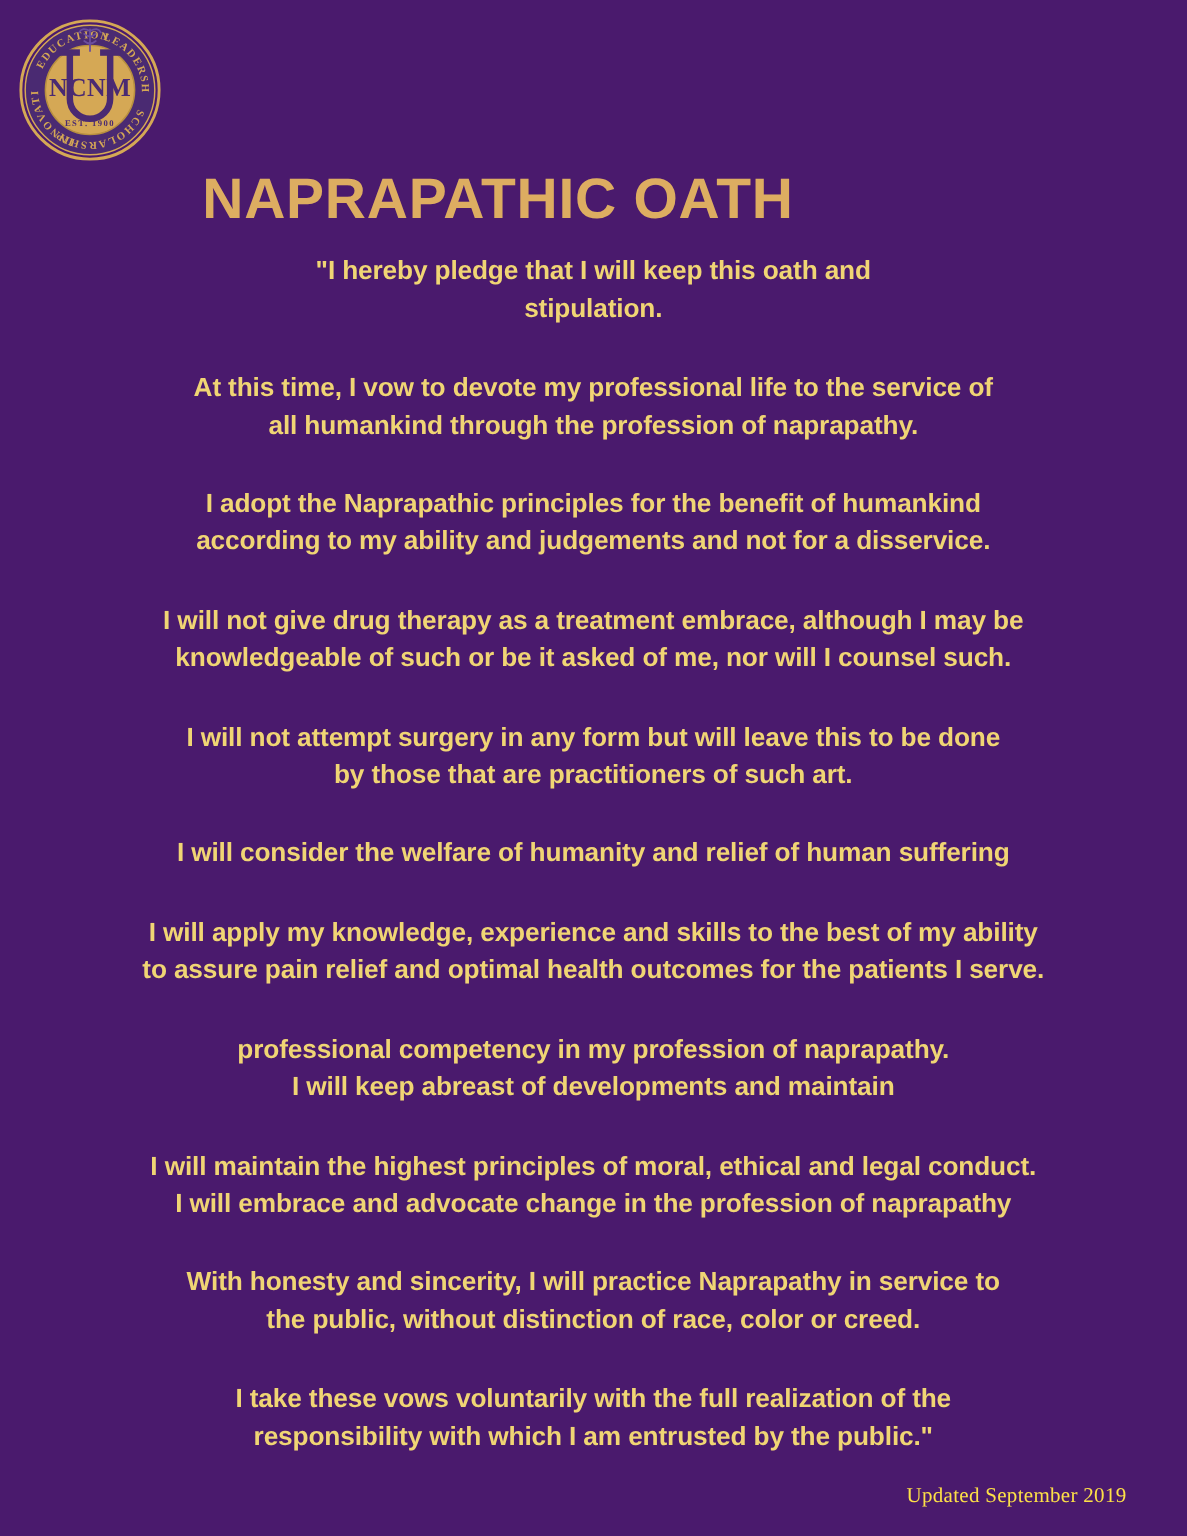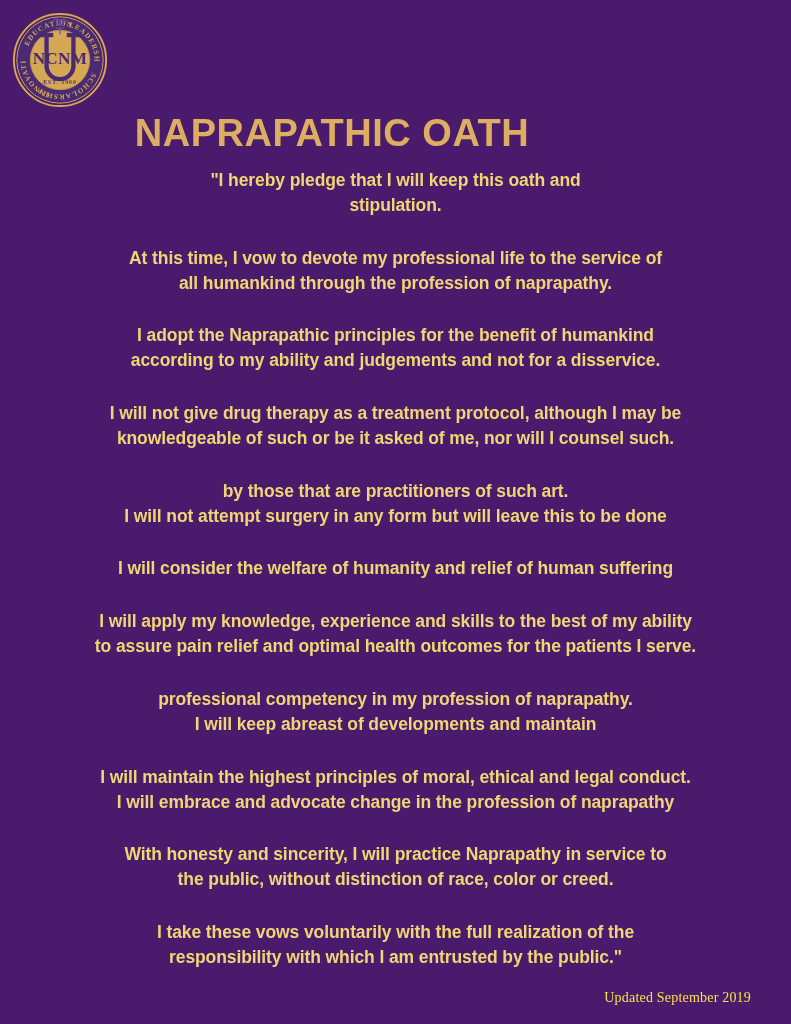--- a/index.html
+++ b/index.html
@@ -144,27 +144,27 @@
       <span class="ln">At this time, I vow to devote my professional life to the service of</span>
       <span class="ln">all humankind through the profession of naprapathy.</span>
     </p>
 
     <p class="stanza">
       <span class="ln">I adopt the Naprapathic principles for the benefit of humankind</span>
       <span class="ln">according to my ability and judgements and not for a disservice.</span>
     </p>
 
     <p class="stanza">
-      <span class="ln">I will not give drug therapy as a treatment protocol, although I may be</span>
+      <span class="ln">I will not give drug therapy as a treatment embrace, although I may be</span>
       <span class="ln">knowledgeable of such or be it asked of me, nor will I counsel such.</span>
     </p>
 
     <p class="stanza">
+      <span class="ln">I will not attempt surgery in any form but will leave this to be done</span>
       <span class="ln">by those that are practitioners of such art.</span>
-      <span class="ln">I will not attempt surgery in any form but will leave this to be done</span>
     </p>
 
     <p class="stanza">
       <span class="ln">I will consider the welfare of humanity and relief of human suffering</span>
     </p>
 
     <p class="stanza">
       <span class="ln">I will apply my knowledge, experience and skills to the best of my ability</span>
       <span class="ln">to assure pain relief and optimal health outcomes for the patients I serve.</span>
     </p>

